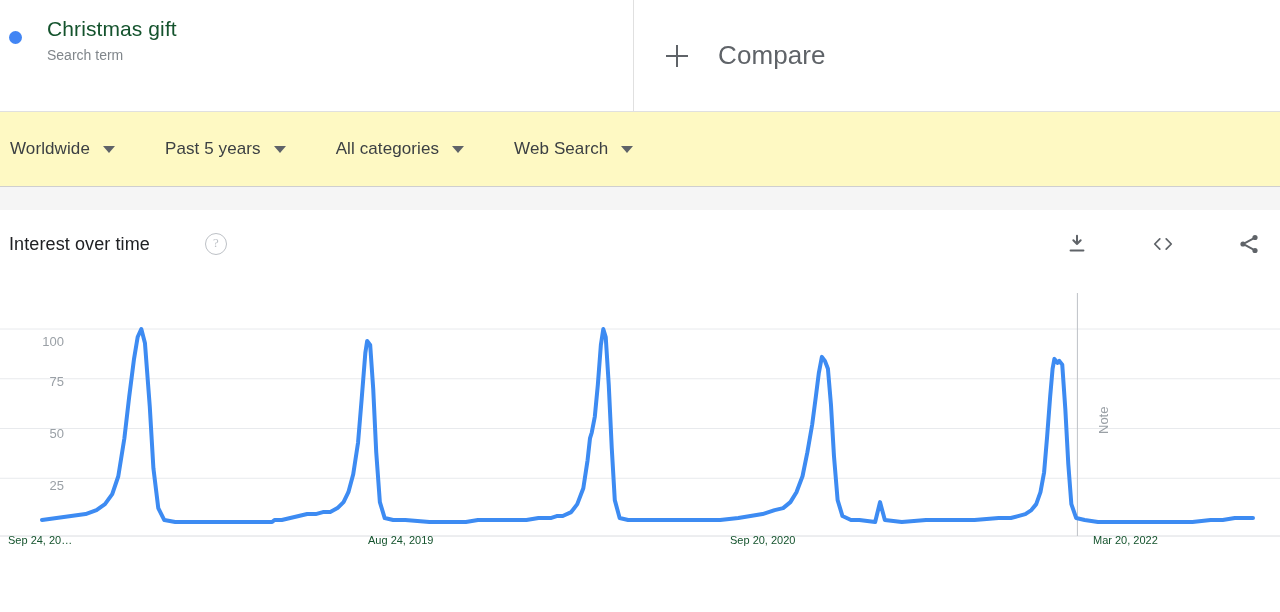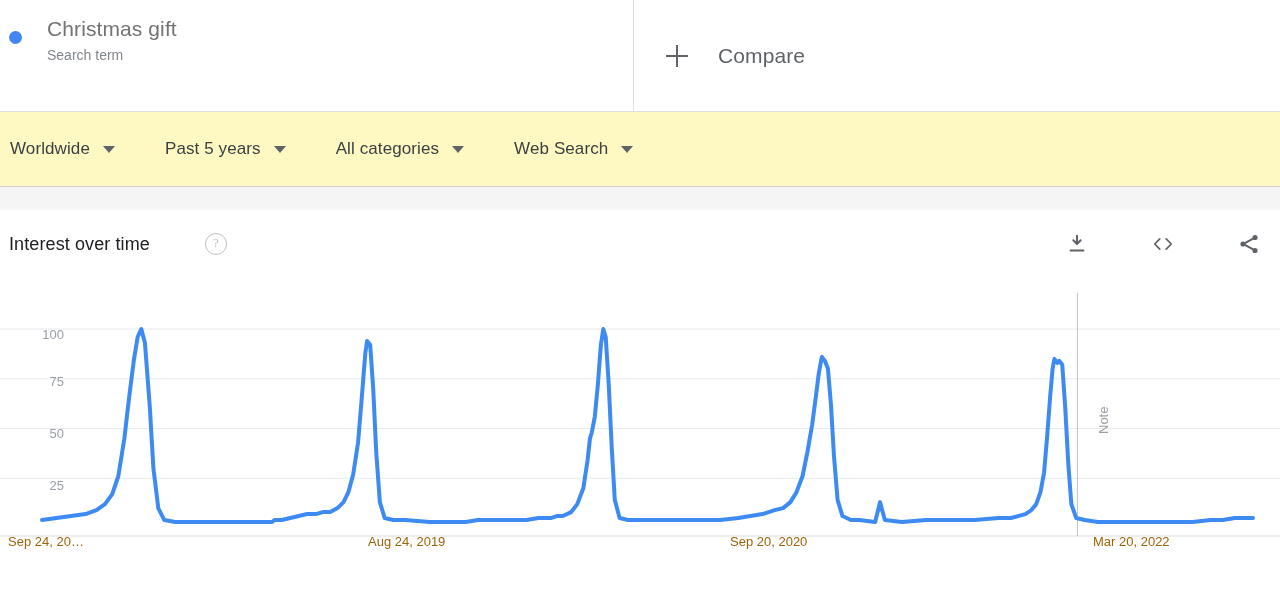--- a/index.html
+++ b/index.html
@@ -38,21 +38,21 @@
     border-radius: 50%;
     margin: 17px 0 0 9px;
     flex: none;
   }
   .term-texts {
     margin-left: 25px;
   }
   .term-title {
     font-size: 21px;
     line-height: 30px;
-    color: #737373;
+    color: #14532d;
     letter-spacing: 0.1px;
   }
   .term-sub {
     font-size: 14px;
     line-height: 22px;
     color: #80868b;
     margin-top: 0;
   }
   .compare-cell {
     flex: 1;
@@ -79,21 +79,21 @@
     position: absolute;
     background: #5f6368;
   }
   .plus-icon::before {
     left: 0; top: 10px; width: 22px; height: 2px;
   }
   .plus-icon::after {
     top: 0; left: 10px; height: 22px; width: 2px;
   }
   .compare-label {
-    font-size: 21px;
+    font-size: 26px;
     letter-spacing: 0.1px;
     color: #5f6368;
   }
 
   
   .filter-bar {
     height: 75px;
     display: flex;
     align-items: center;
     border-bottom: 1px solid #cfcfcf;
@@ -185,22 +185,22 @@
   .y-label {
     position: absolute;
     right: 1216px;
     font-size: 13px;
     color: #9aa0a6;
     text-align: right;
     width: 60px;
   }
   .x-label {
     position: absolute;
-    font-size: 13px;
-    color: #a16207;
+    font-size: 11px;
+    color: #14532d;
     white-space: nowrap;
   }
   .note-label {
     position: absolute;
     font-size: 13px;
     color: #9aa0a6;
     transform: rotate(-90deg);
     transform-origin: left top;
     white-space: nowrap;
   }
@@ -279,21 +279,21 @@
     <svg class="chart-svg" id="chart-svg" width="1280" height="300">
         <line x1="0" x2="1280" y1="51" y2="51" stroke="#e8eaed" stroke-width="1"></line>
         <line x1="0" x2="1280" y1="100.75" y2="100.75" stroke="#e8eaed" stroke-width="1"></line>
         <line x1="0" x2="1280" y1="150.5" y2="150.5" stroke="#e8eaed" stroke-width="1"></line>
         <line x1="0" x2="1280" y1="200.25" y2="200.25" stroke="#e8eaed" stroke-width="1"></line>
         <line x1="0" x2="1280" y1="258" y2="258" stroke="#dadce0" stroke-width="1"></line>
         <line x1="1077.405" x2="1077.405" y1="15" y2="258" stroke="#bdc1c6" stroke-width="1"></line>
         <polyline points="42,242.04 56.532,240.05 71.064,238.06 85.596,236.07 96.495,232.09 104.972,226.12 112.238,216.17 118.293,198.26 124.348,160.45 129.192,118.66 134.036,80.85 137.66899999999998,58.96000000000001 141.30200000000002,51 144.935,64.92999999999998 149.779,128.61 153.41199999999998,190.3 158.256,230.1 164.311,242.04 175.21,244.03 199.43,244.03 235.76,244.03 272.09000000000003,244.03 274.512,242.04 281.778,242.04 290.255,240.05 298.73199999999997,238.06 307.209,236.07 315.68600000000004,236.07 322.952,234.08 330.21799999999996,234.08 337.484,230.1 343.539,224.13 348.383,214.18 353.22700000000003,196.26999999999998 358.071,164.43 361.704,120.65 365.33700000000005,74.88 367.1535,62.94 370.18100000000004,66.91999999999999 373.2085,110.70000000000002 376.23600000000005,174.38 379.869,224.13 384.71299999999997,240.05 393.19,242.04 405.3,242.04 429.52,244.03 465.84999999999997,244.03 477.96,242.04 490.07,242.04 508.235,242.04 526.4000000000001,242.04 538.51,240.05 550.62,240.05 556.675,238.06 562.73,238.06 571.207,234.08 577.2620000000001,226.12 583.317,210.2 587.5555,182.33999999999997 589.9775,160.45 591.794,154.48000000000002 594.8215,138.56 597.849,106.72 600.8765000000001,66.91999999999999 603.2985,51 605.7205,58.96000000000001 608.748,106.72 611.7755,170.39999999999998 614.803,222.14 619.6469999999999,240.05 628.124,242.04 647.5,242.04 683.83,242.04 720.1600000000001,242.04 738.3249999999999,240.05 750.435,238.06 762.545,236.07 774.655,232.09 783.132,230.1 790.398,224.13 796.453,214.18 802.508,198.26 807.352,174.38 812.196,146.51999999999998 815.8290000000001,118.66 818.8565,94.78 821.884,78.86000000000001 824.9114999999999,82.84 827.9390000000001,90.79999999999998 830.9665,126.62 833.994,178.36 837.6270000000001,222.14 842.471,238.06 850.9480000000001,242.04 859.4250000000001,242.04 875.1679999999999,244.03 880.012,224.13 884.856,242.04 901.81,244.03 926.03,242.04 950.25,242.04 974.47,242.04 998.69,240.05 1010.8000000000001,240.05 1018.066,238.06 1025.332,236.07 1031.387,232.09 1036.231,226.12 1040.4695000000002,214.18 1044.1025,194.28 1047.13,158.45999999999998 1050.1575,118.66 1052.5795,90.79999999999998 1054.396,80.85 1057.4234999999999,84.83000000000001 1059.24,82.84 1062.2675,86.82000000000002 1065.295,130.60000000000002 1068.3225,186.32 1071.35,226.12 1076.194,240.05 1084.671,242.04 1097.992,244.03 1119.79,244.03 1156.1200000000001,244.03 1192.45,244.03 1210.615,242.04 1222.725,242.04 1234.835,240.05 1253,240.05" fill="none" stroke="#3d8bf2" stroke-width="4" stroke-linejoin="round" stroke-linecap="round"></polyline>
       </svg>
 
-    <div class="y-label" style="top:49px;">100</div>
+    <div class="y-label" style="top:56px;">100</div>
     <div class="y-label" style="top:96px;">75</div>
     <div class="y-label" style="top:148px;">50</div>
     <div class="y-label" style="top:200px;">25</div>
 
     <div class="x-label" style="left:8px;  top:256px;">Sep 24, 20…</div>
     <div class="x-label" style="left:368px; top:256px;">Aug 24, 2019</div>
     <div class="x-label" style="left:730px; top:256px;">Sep 20, 2020</div>
     <div class="x-label" style="left:1093px;top:256px;">Mar 20, 2022</div>
 
     <div class="note-label" style="left:1096px; top:156px;">Note</div>

